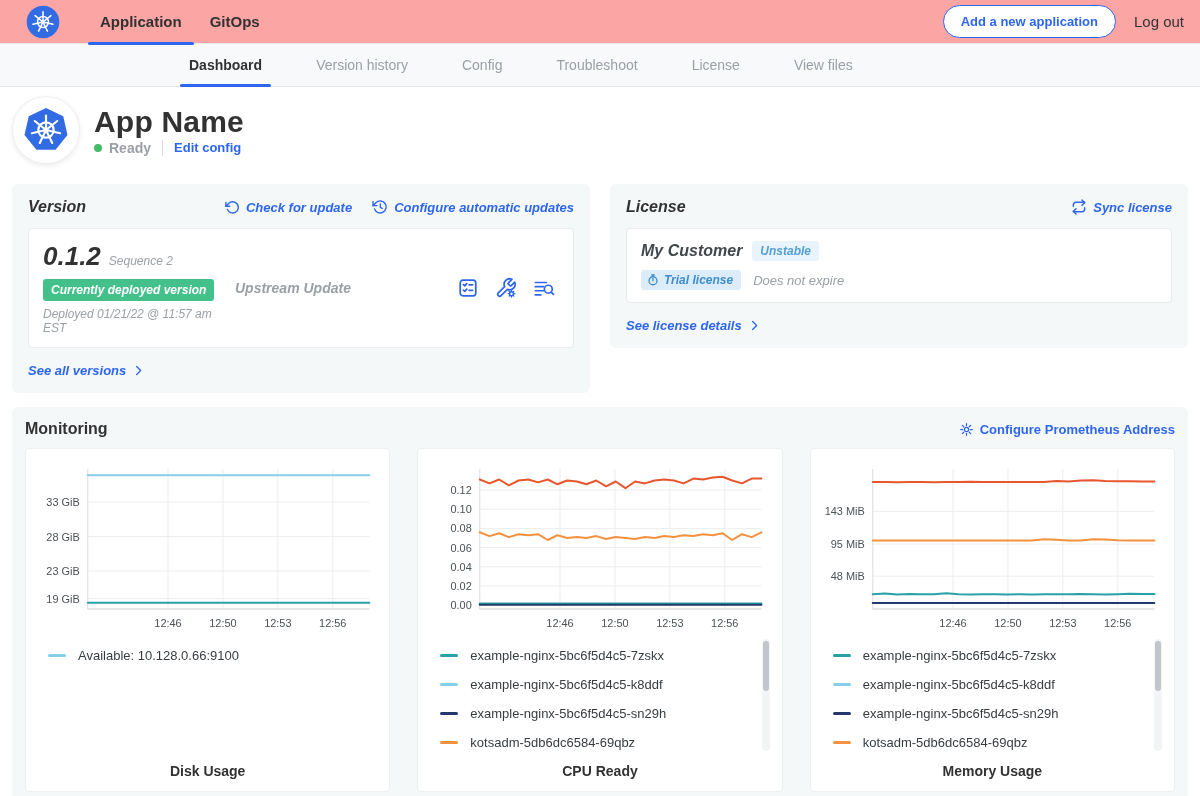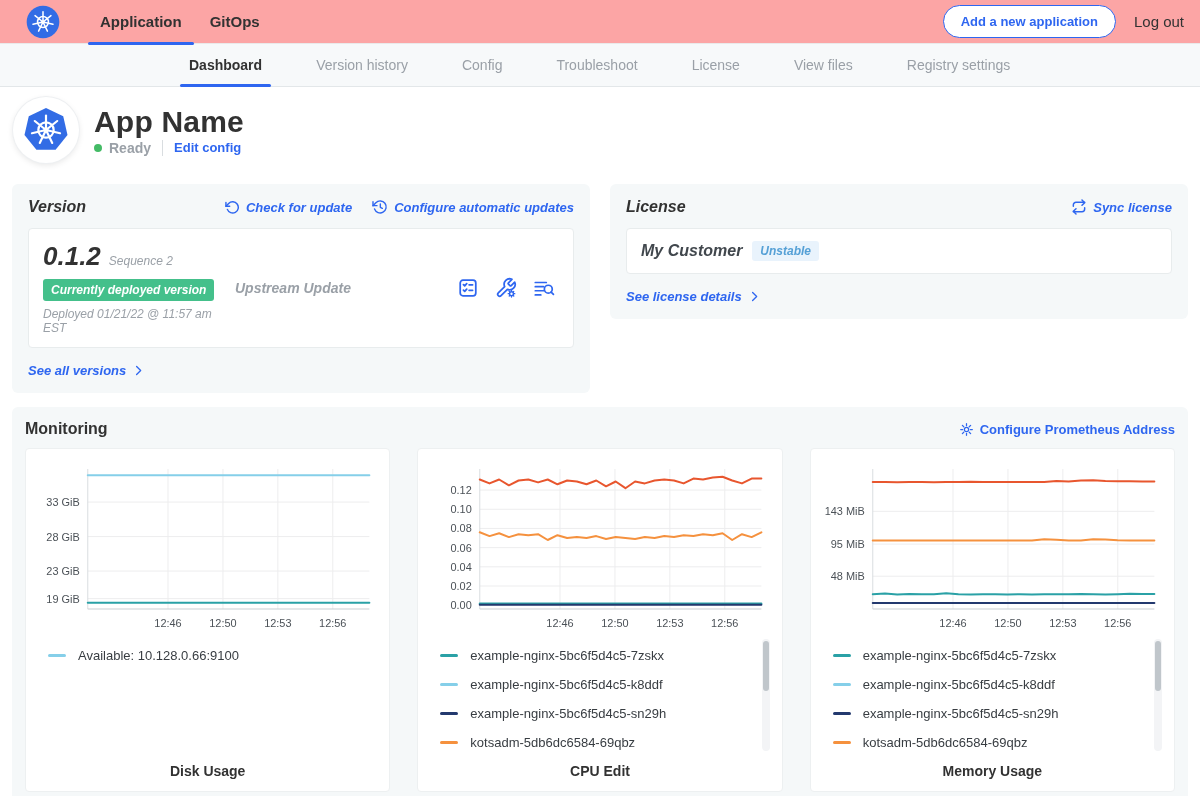--- a/index.html
+++ b/index.html
@@ -121,21 +121,20 @@
   <span class="logout">Log out</span>
 </header>
 
 <nav class="subnav">
     <div class="subnav-tab active">Dashboard</div>
     <div class="subnav-tab">Version history</div>
     <div class="subnav-tab">Config</div>
     <div class="subnav-tab">Troubleshoot</div>
     <div class="subnav-tab">License</div>
     <div class="subnav-tab">View files</div>
-    <div class="subnav-tab">Registry settings</div>
   </nav>
 
 <section class="app-header">
   <span class="avatar">
     <svg width="48" height="48" viewBox="0 0 100 100">
       <polygon points="50,4 85.9,21.3 94.8,60.2 70,91.4 30,91.4 5.2,60.2 14.1,21.3" fill="#326ce5"></polygon>
       <use href="#k8s-wheel"></use>
     </svg>
   </span>
   <div>
@@ -249,20 +248,34 @@
             </svg>
           </span>
           <span>Sync license</span>
         </span>
       </span>
     </div>
     <div class="inner-card">
       <div class="license-title-row">
         <span class="customer-name">My Customer</span>
         <span class="channel-badge">Unstable</span>
+      </div>
+      <div class="license-row2">
+        <span class="trial-badge">
+          <span class="icon">
+            <svg width="12" height="12" viewBox="0 0 24 24" fill="none" stroke="currentColor" stroke-width="2.6" stroke-linecap="round">
+              <circle cx="12" cy="13.5" r="8"></circle>
+                <line x1="12" y1="13.5" x2="12" y2="9"></line>
+              <line x1="9.5" y1="2" x2="14.5" y2="2"></line>
+                <line x1="12" y1="2" x2="12" y2="4.5"></line>
+            </svg>
+          </span>
+          <span>Trial license</span>
+        </span>
+        <span class="expiry">Does not expire</span>
       </div>
     </div>
     <div class="see-link">
       <span class="blue-link">
         <span>See license details</span>
         <span class="chev icon">
           <svg width="13" height="13" viewBox="0 0 24 24" fill="none" stroke="currentColor" stroke-width="2.4" stroke-linecap="round" stroke-linejoin="round">
             <polyline points="8.5 4.5 16 12 8.5 19.5"></polyline>
           </svg>
         </span>
@@ -371,21 +384,21 @@
             <span>example-nginx-5bc6f5d4c5-sn29h</span>
           </div>
           <div class="legend-row">
             <span class="dash" style="background: rgb(245, 145, 62);"></span>
             <span>kotsadm-5db6dc6584-69qbz</span>
           </div>
           <div class="legend-scrollbar">
             <div class="legend-thumb"></div>
           </div>
         </div>
-      <div class="chart-title">CPU Edit</div>
+      <div class="chart-title">CPU Ready</div>
     </div>
     <div class="chart-card">
       <svg class="plot" viewBox="0 0 341 176" preserveAspectRatio="none">
           <line x1="50" x2="333" y1="117.21951219512195" y2="117.21951219512195" stroke="#ededee" stroke-width="1"></line>
           <line x1="50" x2="333" y1="85.1219512195122" y2="85.1219512195122" stroke="#ededee" stroke-width="1"></line>
           <line x1="50" x2="333" y1="52.341463414634156" y2="52.341463414634156" stroke="#ededee" stroke-width="1"></line>
           <line x1="130.65499999999997" x2="130.65499999999997" y1="10" y2="150" stroke="#ededee" stroke-width="1"></line>
           <line x1="185.84" x2="185.84" y1="10" y2="150" stroke="#ededee" stroke-width="1"></line>
           <line x1="241.025" x2="241.025" y1="10" y2="150" stroke="#ededee" stroke-width="1"></line>
           <line x1="296.21000000000004" x2="296.21000000000004" y1="10" y2="150" stroke="#ededee" stroke-width="1"></line>

